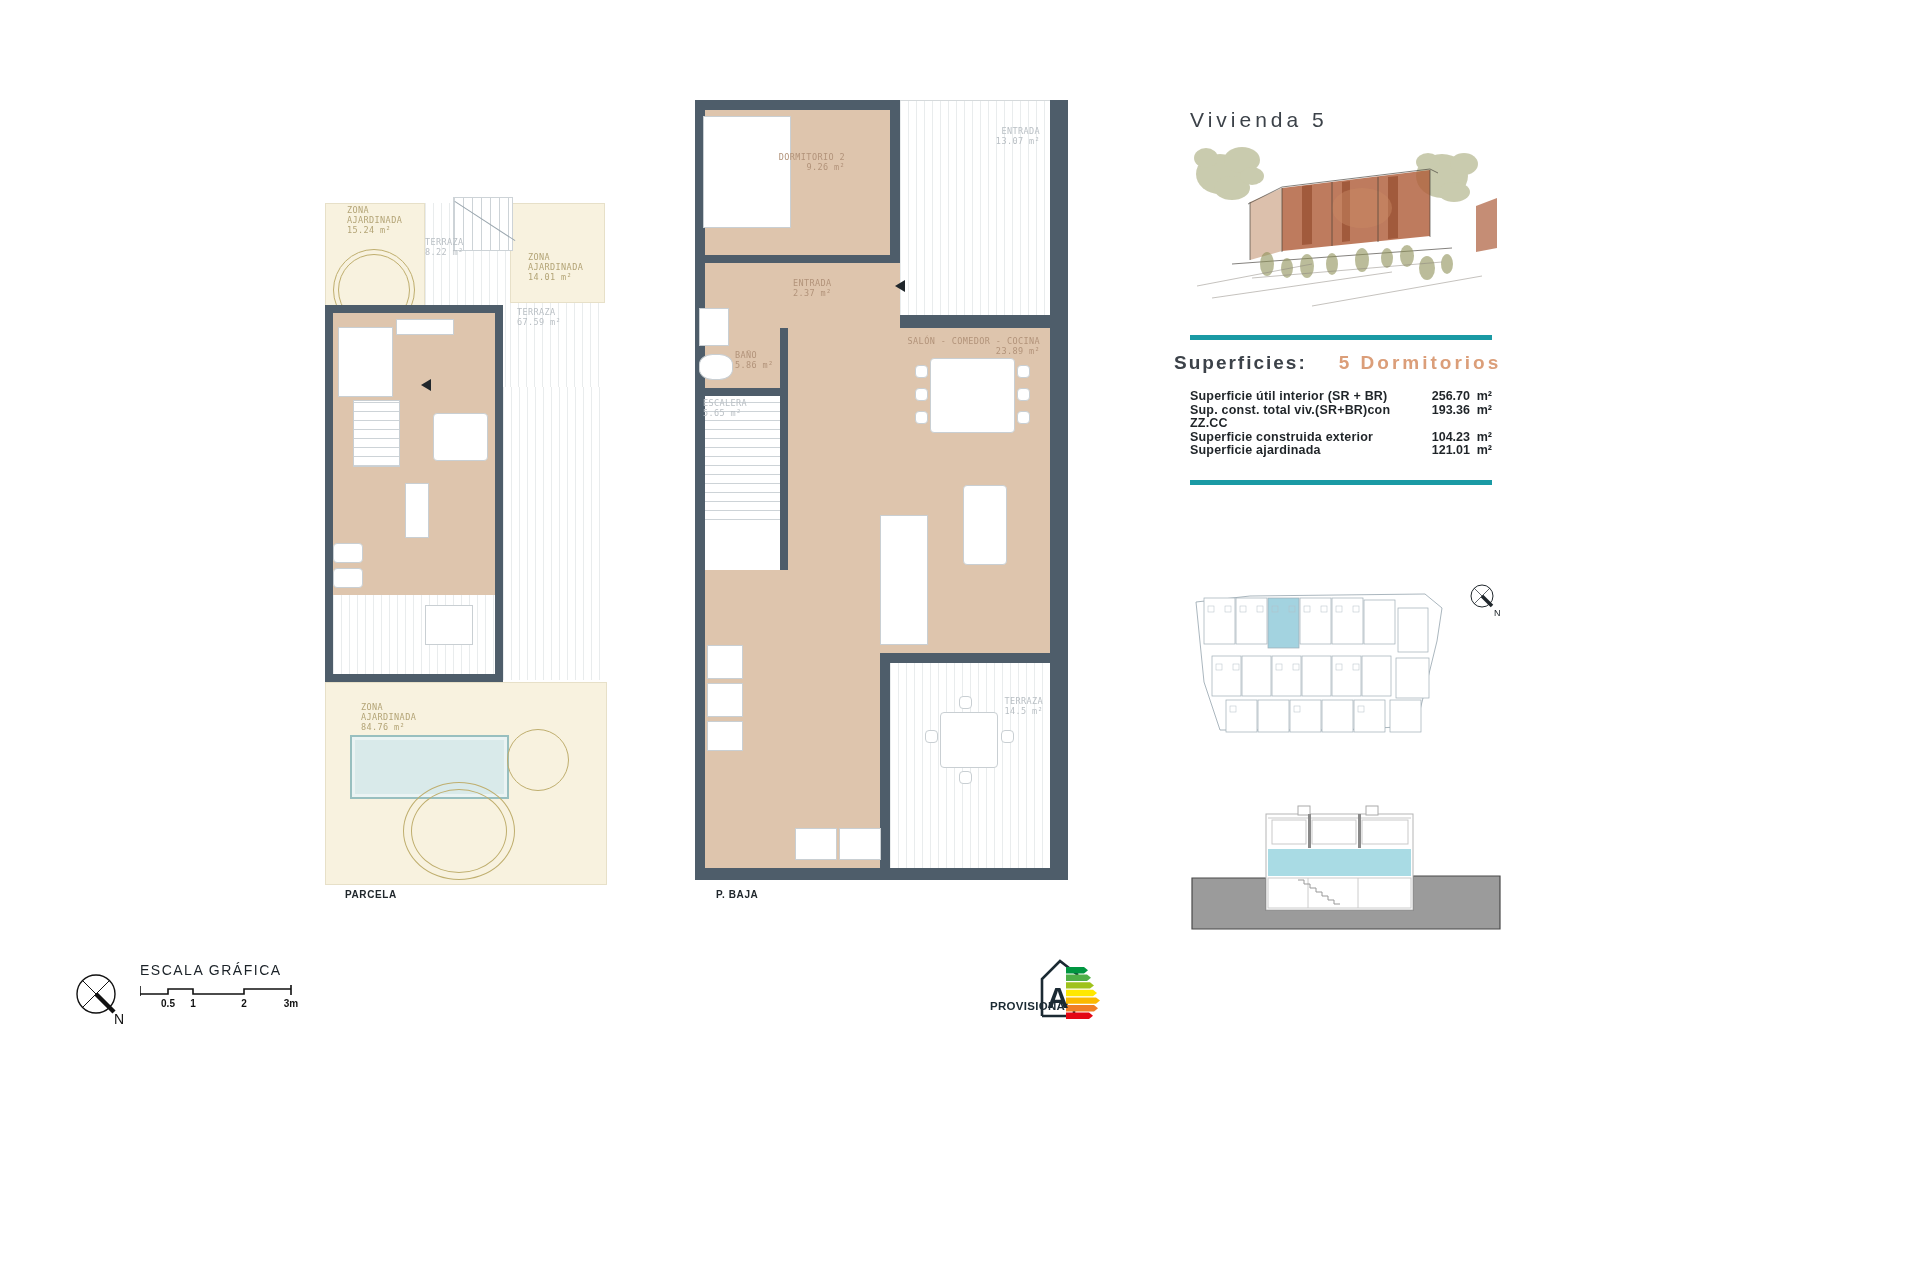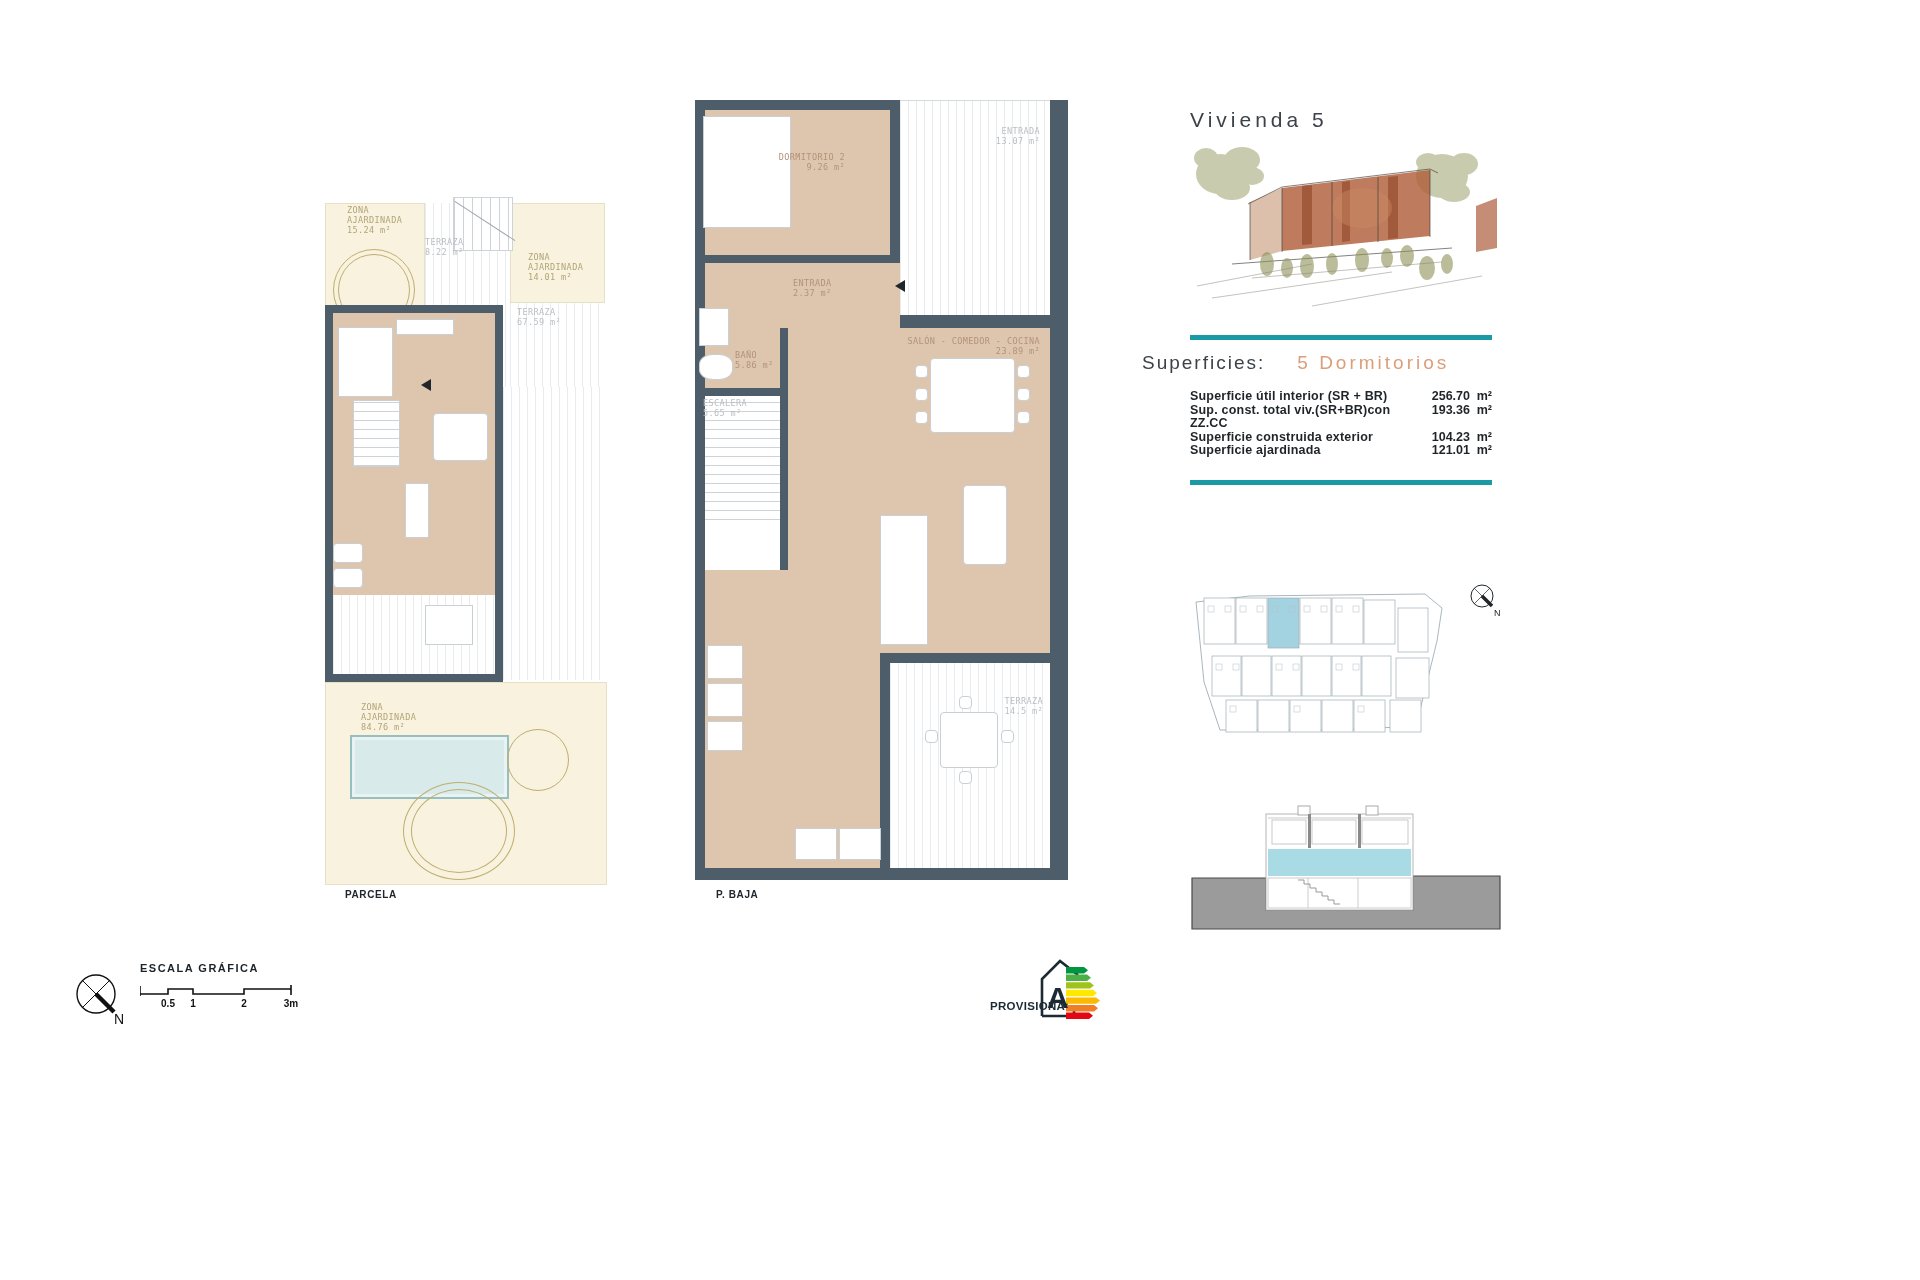--- a/index.html
+++ b/index.html
@@ -29,21 +29,21 @@
   .title{font-size:21px;letter-spacing:4px;color:#3c4249;font-weight:500;}
   .rule{height:5px;background:#1a9aa4;}
   .supline{font-size:19px;letter-spacing:2px;}
   .suplabel{color:#3c4249;}
   .suptype{color:#db9e79;letter-spacing:3px;margin-left:32px;}
   .areas{width:302px;font-size:12.5px;font-weight:bold;color:#1f2428;line-height:13.5px;}
   .arow{display:flex;justify-content:flex-end;}
   .arow .alab{flex:1;letter-spacing:.2px;}
   .arow .aval{width:48px;text-align:right;}
   .arow .aunit{width:22px;text-align:right;}
-  .scale-title{font-size:11px;font-weight:bold;letter-spacing:1.5px;color:#1b2228;}
+  .scale-title{font-size:14px;font-weight:normal;letter-spacing:1.5px;color:#1b2228;}
   .prov{font-size:11.5px;font-weight:bold;letter-spacing:.3px;color:#1b2a33;}
   svg text{font-family:"Liberation Sans",sans-serif;}
 </style>
 </head>
 <body>
 
 <div id="page">
 
   <div class="abs" style="left:325px;top:197px;width:285px;height:690px;">
 
@@ -205,21 +205,21 @@
     <g stroke="#8a857c" stroke-width="0.5" fill="none">
       <path d="M5,150 L120,128"></path>
         <path d="M20,162 L200,136"></path>
         <path d="M120,170 L290,140"></path>
         <path d="M60,142 L250,126"></path>
     </g>
   </svg>
 
   <div class="abs rule" style="left:1190px;top:335px;width:302px;"></div>
 
-  <div class="abs supline" style="left:1142px;top:352px;">
+  <div class="abs supline" style="left:1174px;top:352px;font-weight:bold;">
     <span class="suplabel">Superficies:</span><span class="suptype">5 Dormitorios</span>
   </div>
 
   <div class="abs areas" style="left:1190px;top:390px;">
     <div class="arow">
       <span class="alab">Superficie útil interior (SR + BR)</span>
       <span class="aval">256.70</span>
       <span class="aunit">m²</span>
     </div>
     <div class="arow">

